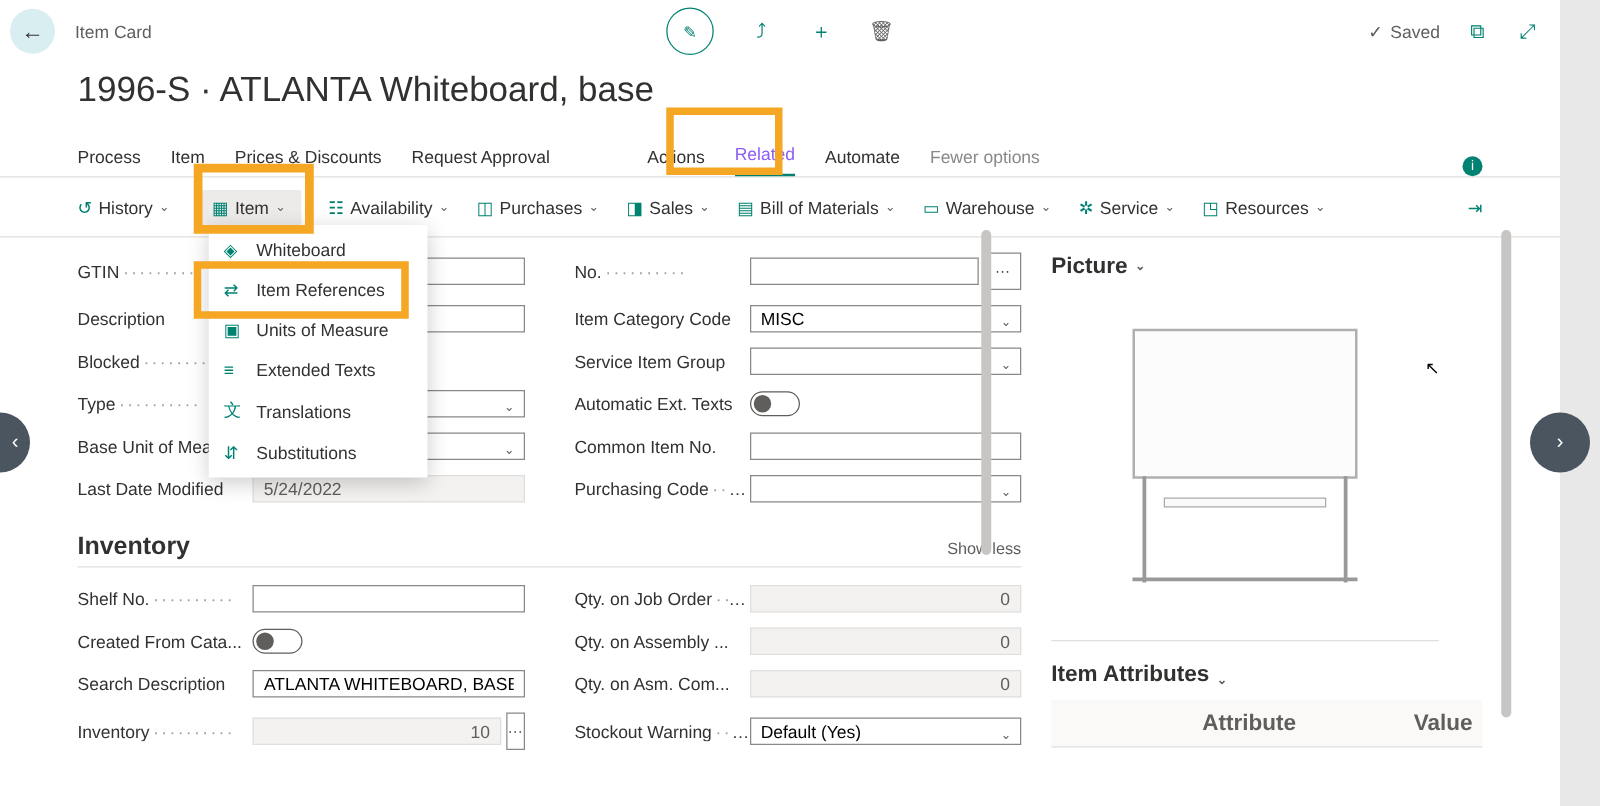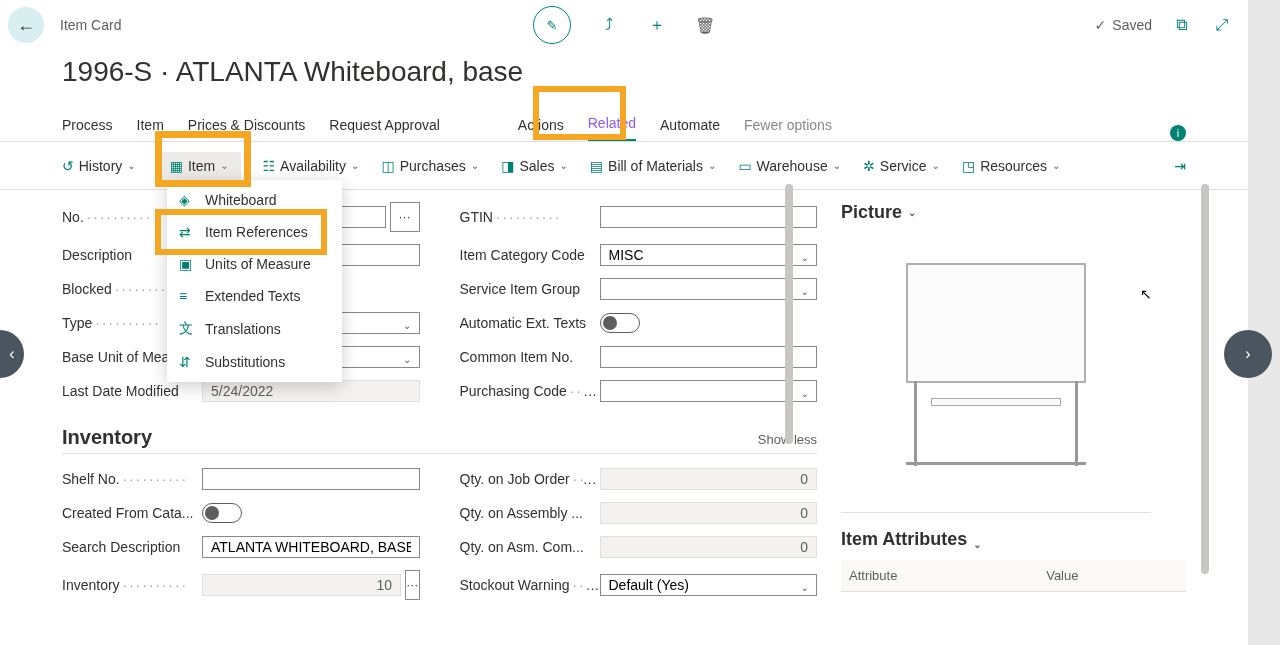--- a/index.html
+++ b/index.html
@@ -68,21 +68,21 @@
     .pic-box { width: 310px; height: 280px; background: #fff; display: flex; align-items: center; justify-content: center; border-bottom: 1px solid #e1dfdd; }
     .whiteboard { width: 200px; height: 220px; position: relative; }
     .wb-board { position: absolute; top: 0; left: 10px; width: 180px; height: 120px; background: #fcfcfc; border: 2px solid #b0b0b0; }
     .wb-leg1, .wb-leg2 { position: absolute; top: 118px; width: 3px; height: 85px; background: #999; }
     .wb-leg1 { left: 18px; } .wb-leg2 { right: 18px; }
     .wb-base { position: absolute; bottom: 18px; left: 10px; width: 180px; height: 3px; background: #999; }
     .wb-box { position: absolute; top: 135px; left: 50%; transform: translateX(-50%); width: 130px; height: 8px; border: 1px solid #aaa; background: #fafafa; }
     
     .attr-head { font-size: 18px; font-weight: 600; margin: 16px 0 10px 0; display: flex; align-items: flex-end; gap: 6px; }
     .attr-table { width: 100%; border-collapse: collapse; }
-    .attr-table th { text-align: left; font-weight: 400; color: #605e5c; font-size: 13px; padding: 8px 8px; background: #faf9f8; border-bottom: 1px solid #e1dfdd; }
+    .attr-table th { text-align: right; font-weight: 700; color: #605e5c; font-size: 18px; padding: 8px 8px; background: #faf9f8; border-bottom: 1px solid #e1dfdd; }
     .attr-table td { padding: 8px 8px; font-size: 14px; }
     
     .nav-half { position: absolute; top: 330px; width: 24px; height: 48px; background: #4a5560; display: flex; align-items: center; justify-content: center; color: #fff; font-size: 16px; cursor: pointer; z-index: 50; }
     .nav-half.left { left: 0; border-radius: 0 24px 24px 0; }
     .nav-half.rightbtn { left: 1224px; border-radius: 24px 0 0 24px; width: 48px; height: 48px; border-radius: 50%; }
     
     .vscroll { position: absolute; right: 38px; top: 184px; width: 10px; height: 400px; background: transparent; }
     .vscroll-thumb { width: 8px; height: 390px; background: #c8c6c4; border-radius: 4px; margin: 0 auto; }
     .inner-scroll { position: absolute; left: 785px; top: 184px; width: 10px; height: 445px; }
     .inner-scroll-thumb { width: 8px; height: 260px; background: #c8c6c4; border-radius: 4px; }
@@ -177,27 +177,27 @@
         <span>Resources</span>
         <span class="chev">⌄</span>
       </span>
     <span class="pin">⇥</span>
   </div>
 
   <div class="content">
     <div class="left-col">
       <div class="form-row">
         <div class="form-field">
+            <span class="field-label dots">GTIN</span>
+            <input class="field-input" style="">
+          </div>
+        <div class="form-field">
             <span class="field-label dots">No.</span>
             <input class="field-input" style="width: 100px;">
             <span class="more-btn">···</span>
-          </div>
-        <div class="form-field">
-            <span class="field-label dots">GTIN</span>
-            <input class="field-input" style="">
           </div>
       </div>
       <div class="form-row">
         <div class="form-field">
             <span class="field-label">Description</span>
             <input class="field-input" value=", base" style="">
           </div>
         <div class="form-field">
             <span class="field-label">Item Category Code</span>
             <div class="sel-wrap">

